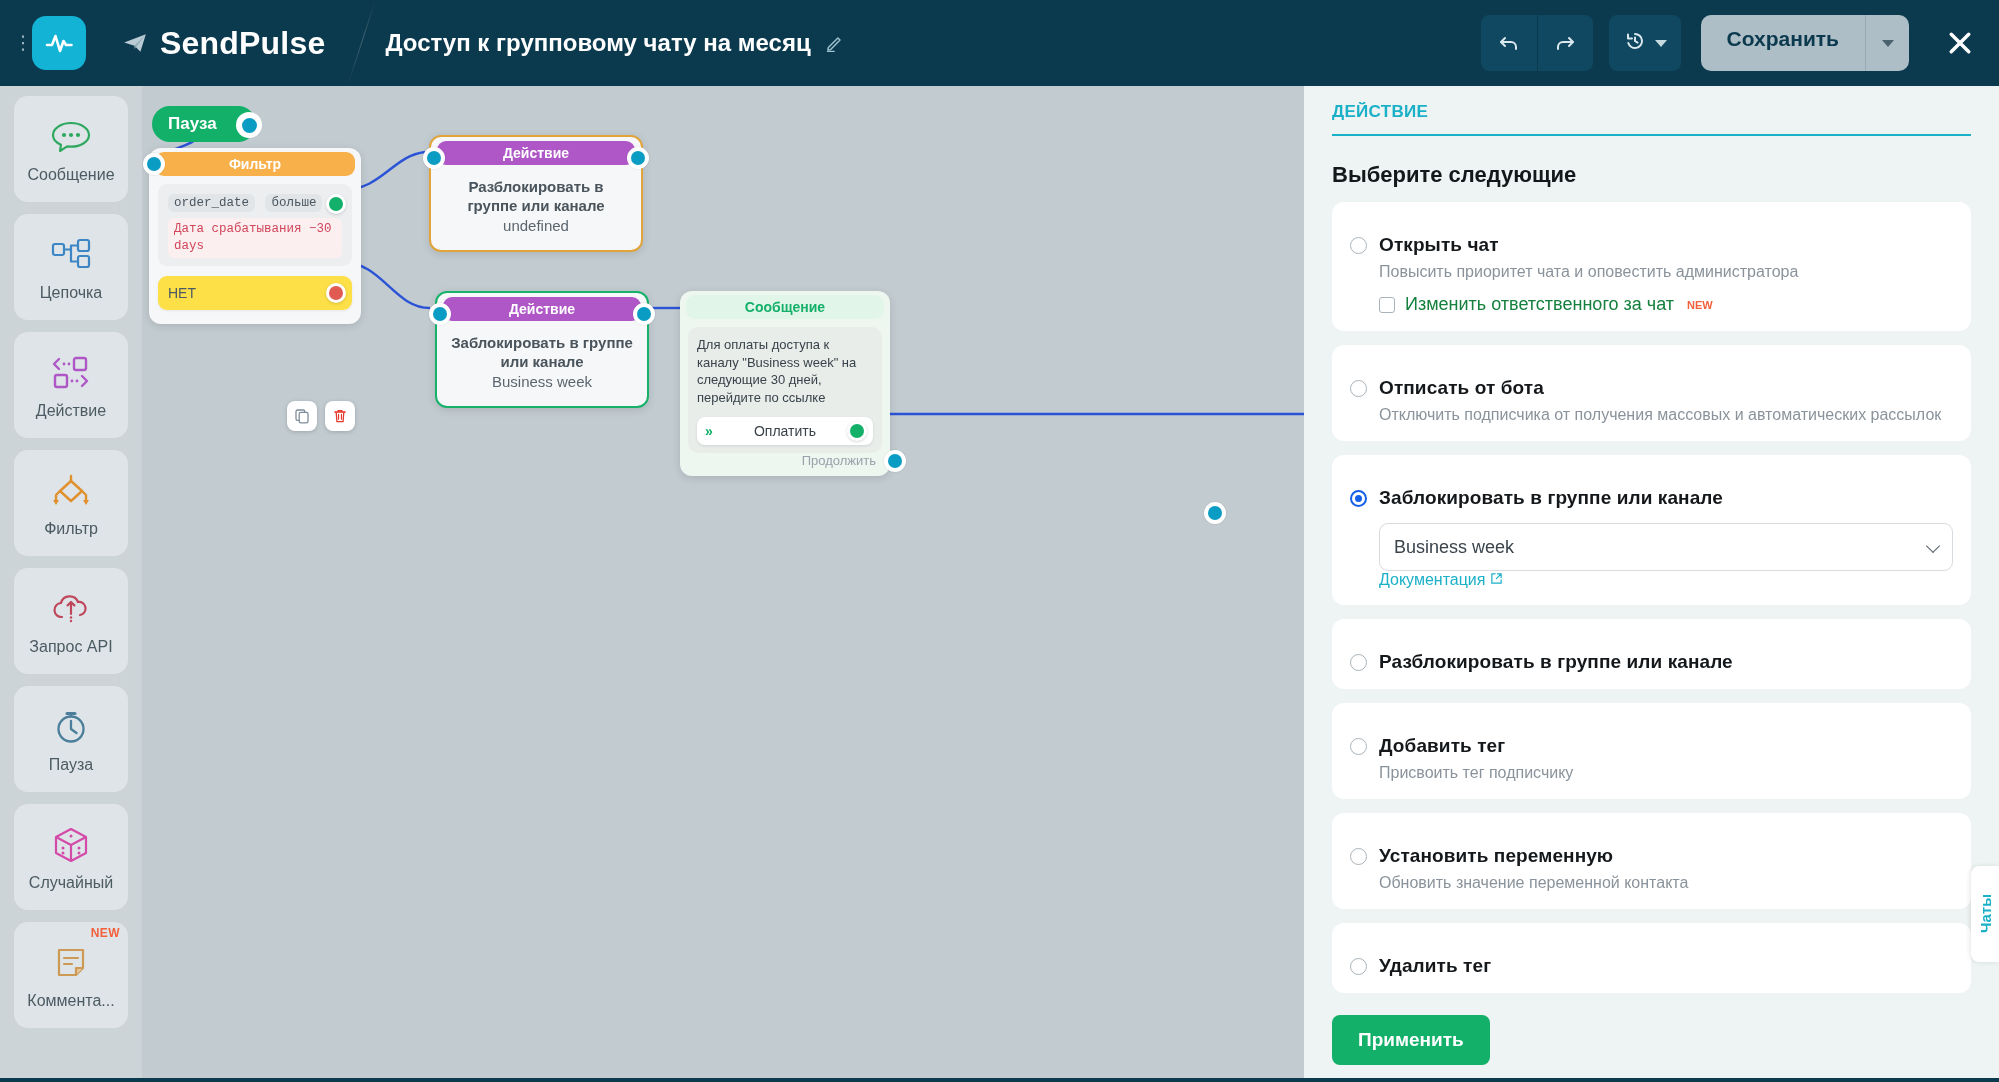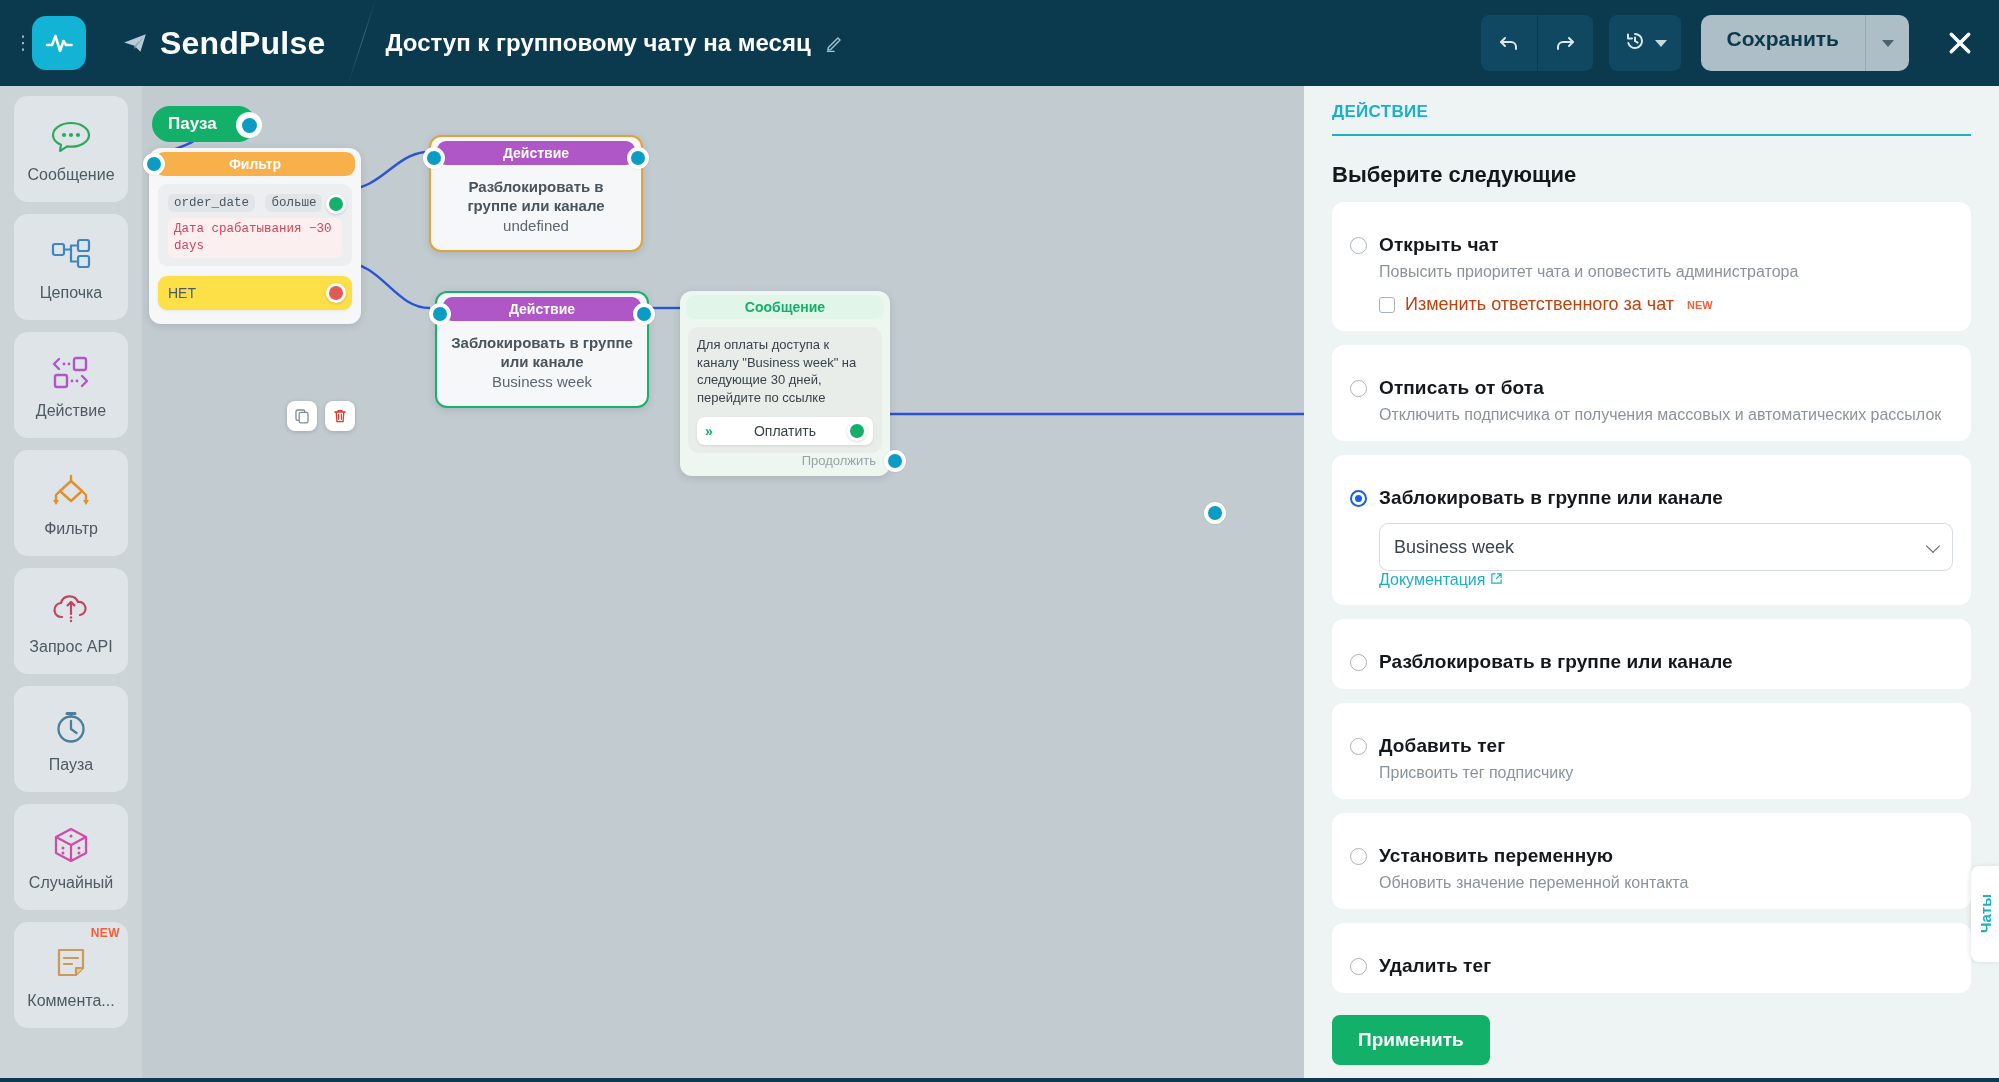--- a/index.html
+++ b/index.html
@@ -321,21 +321,21 @@
     font-size: 16px; color: #8a939b; line-height: 1.32;
   }
   .opt-check {
     margin-top: 12px; margin-left: 29px;
     display: flex; align-items: center; gap: 10px;
   }
   .cbox {
     width: 16px; height: 16px; border-radius: 3px;
     border: 1.5px solid #aab3b9; background: #fff; flex:none;
   }
-  .opt-check .lbl { font-size: 18px; color: #c2410c; }
+  .opt-check .lbl { font-size: 18px; color: #15803d; }
   .sup-new {
     color: #f2603c; font-size: 11px; font-weight: bold;
     vertical-align: super; margin-left: 3px;
   }
   .select-wrap {
     margin-top: 14px; margin-left: 29px;
     height: 48px; border: 1px solid #d6dce0; border-radius: 9px;
     background: #fff; display: flex; align-items: center;
     padding: 0 14px; position: relative; cursor: pointer;
   }

